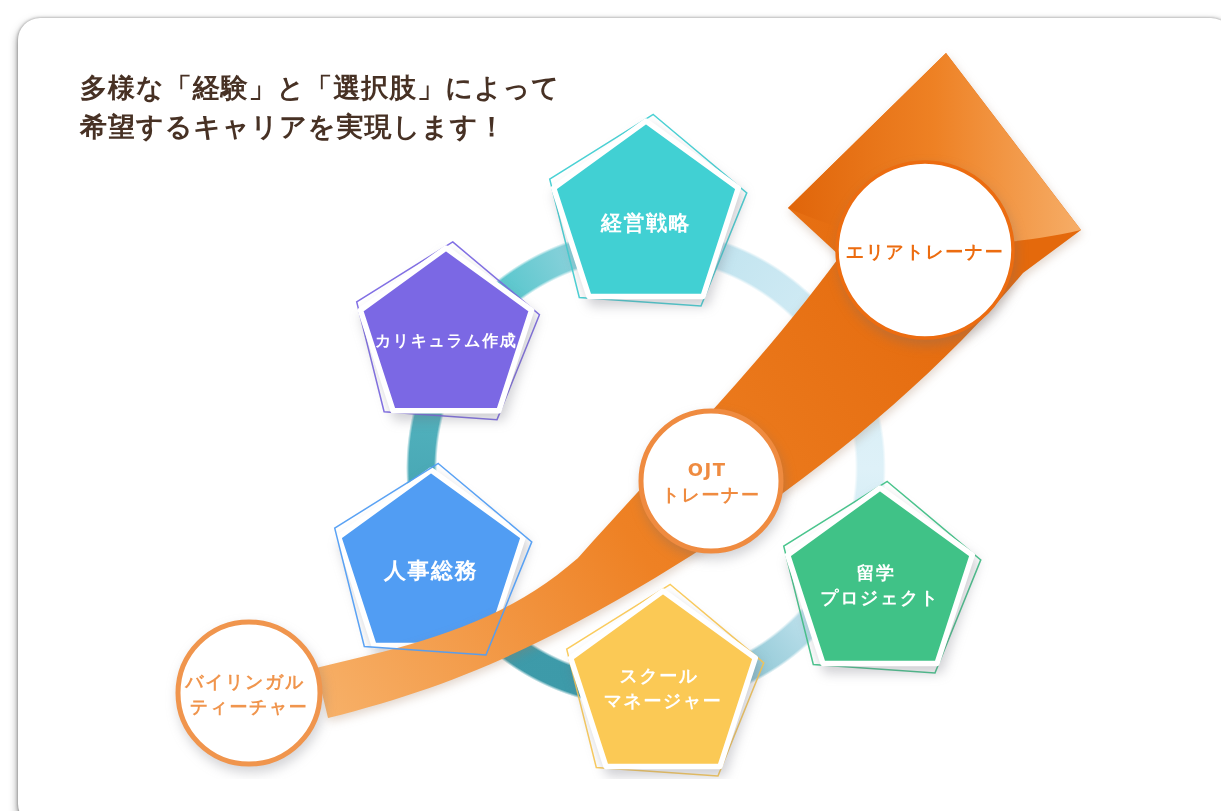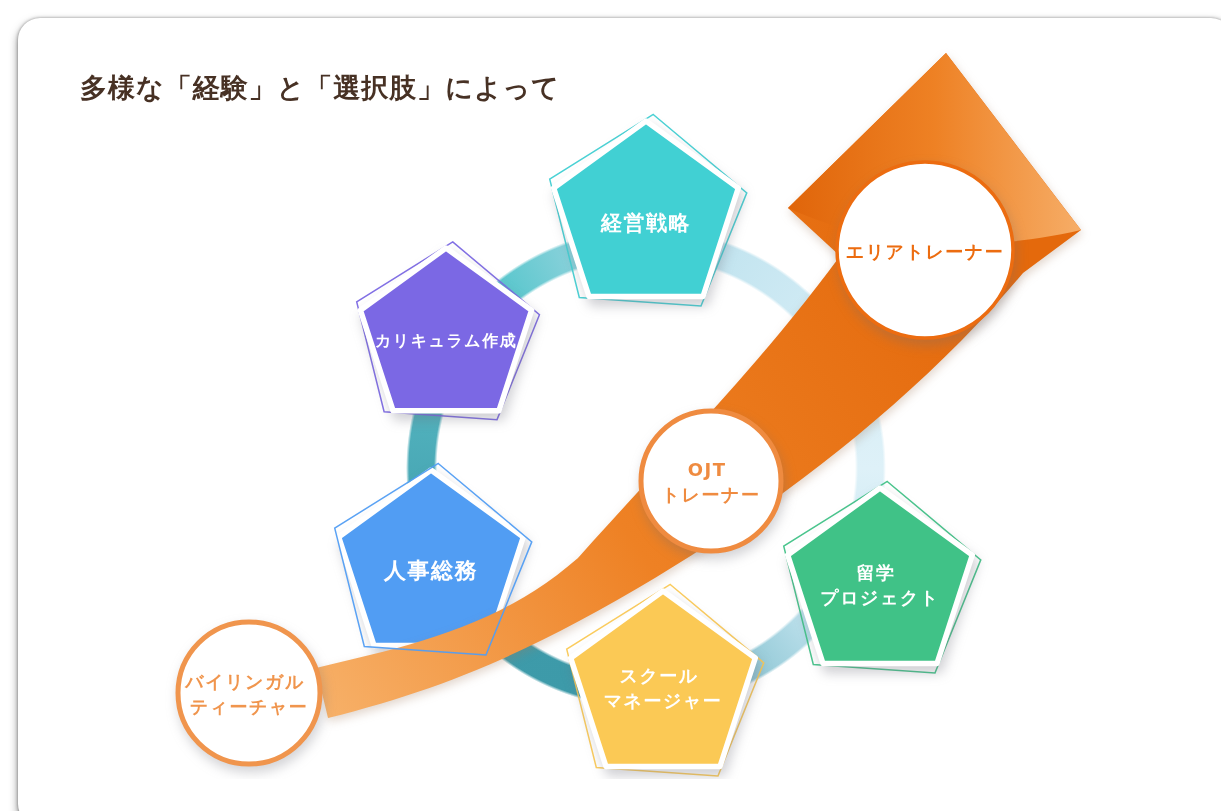--- a/index.html
+++ b/index.html
@@ -34,20 +34,21 @@
   .circle-label{font-weight:bold;text-anchor:middle;letter-spacing:1.5px;}
   .arrow{filter:drop-shadow(1px 4px 5px rgba(160,120,90,0.30));}
 </style>
 </head>
 <body>
 
 <div class="canvas">
 
   <div class="title">
     <div>多様な「経験」と「選択肢」によって</div>
+    <div>希望するキャリアを実現します！</div>
   </div>
 
   <div class="ring"></div>
 
   <svg class="diagram" width="1215" height="761" viewBox="0 0 1215 761">
     <defs>
       <linearGradient id="bandGrad" gradientUnits="userSpaceOnUse" x1="303" y1="700" x2="950" y2="240">
         <stop offset="0" stop-color="#f7b169"></stop>
         <stop offset="0.45" stop-color="#ee8124"></stop>
         <stop offset="1" stop-color="#e4690c"></stop>

